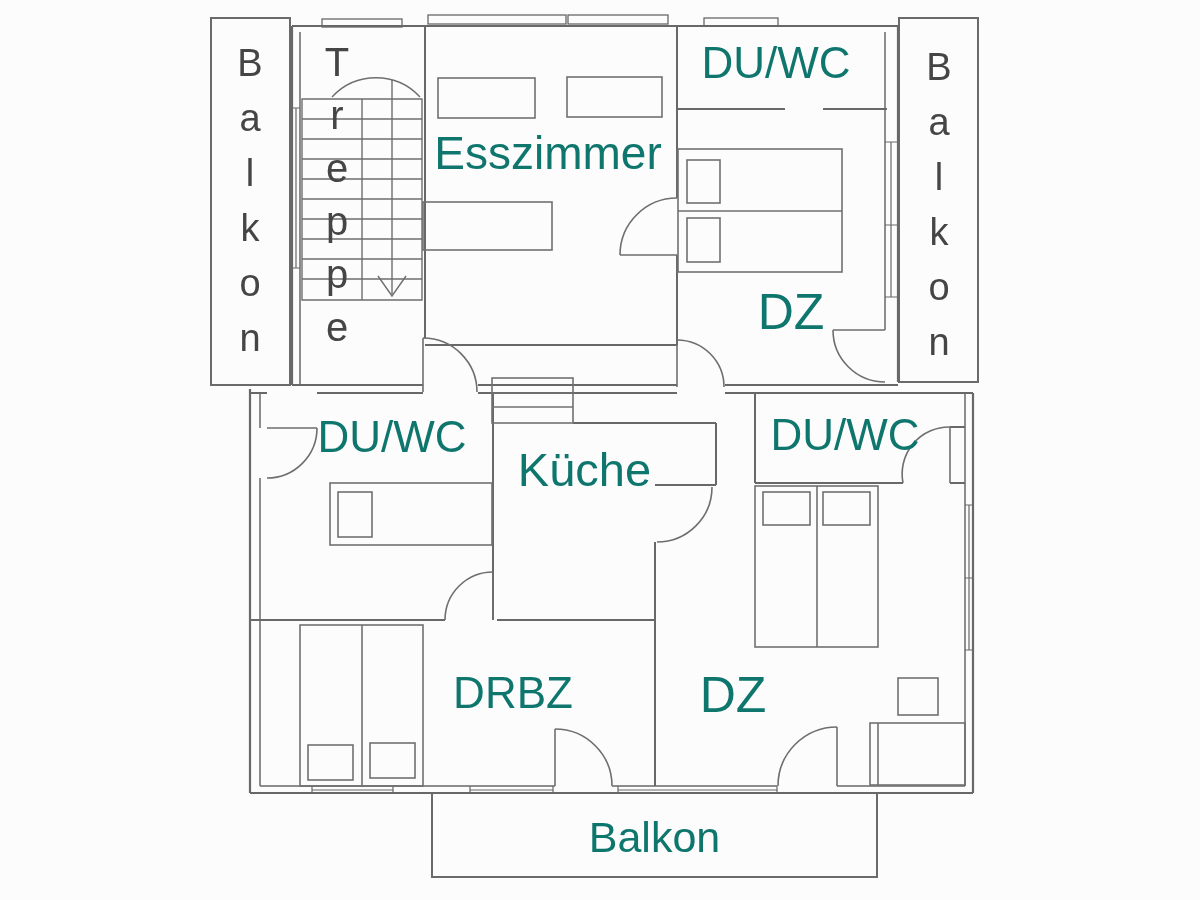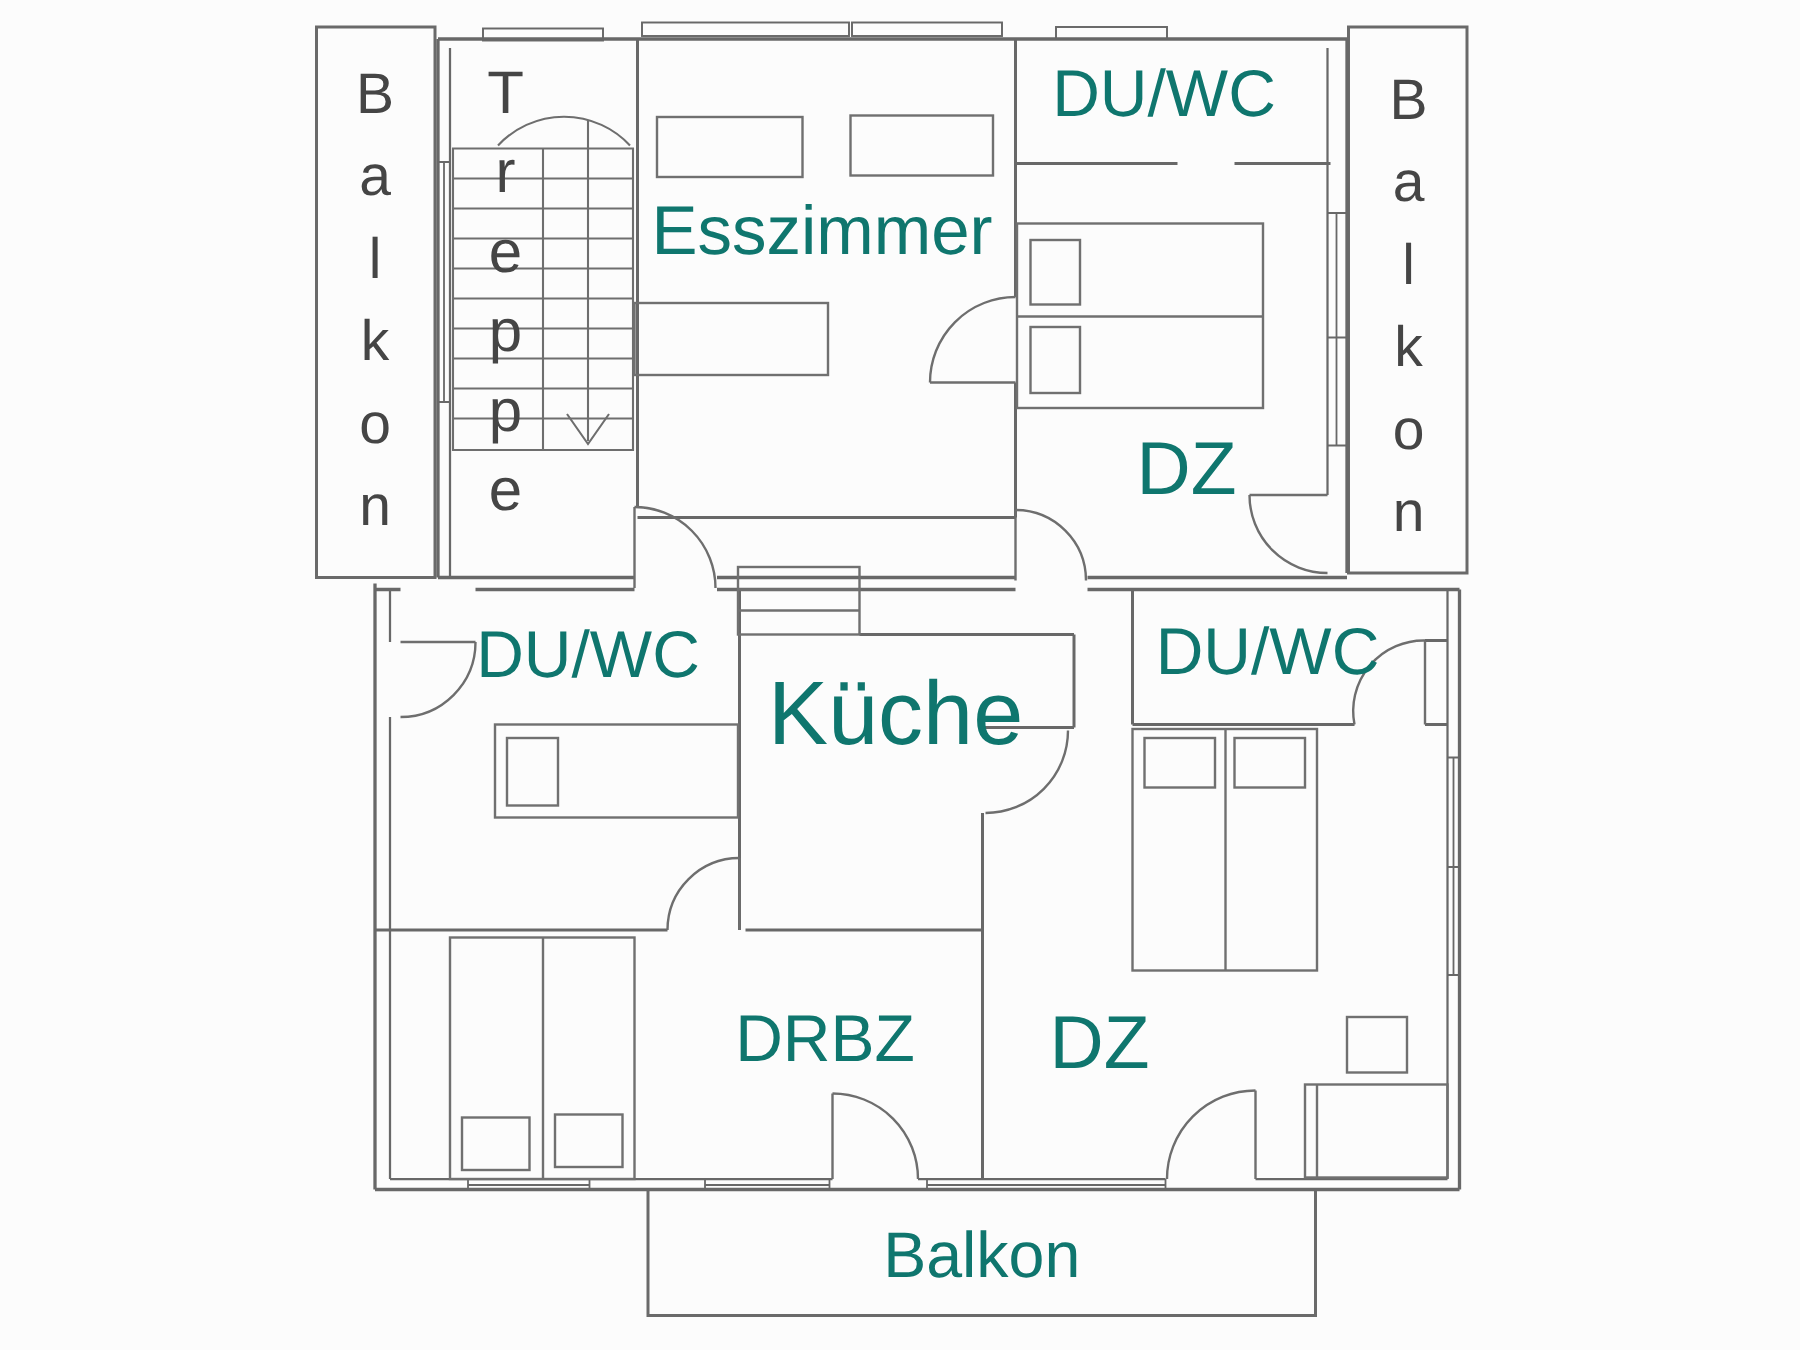--- a/index.html
+++ b/index.html
@@ -29,21 +29,21 @@
   .vtext{
     color:#454545;
     writing-mode:vertical-lr;
     text-orientation:upright;
     line-height:1;
     user-select:none;
   }
   .f-esszimmer{font-size:46px;}
   .f-duwc{font-size:44px;}
   .f-dz{font-size:50px;}
-  .f-kueche{font-size:60px;}
+  .f-kueche{font-size:47px;}
   .f-drbz{font-size:44px;}
   .f-balkonb{font-size:43px;}
   .f-balkonv{font-size:38px;letter-spacing:13px;}
   .f-treppe{font-size:40px;letter-spacing:9px;}
 </style>
 </head>
 <body>
 
 <div id="plan">
 
@@ -214,19 +214,19 @@
   </div>
 
   <div class="lbl f-dz" style="left:752px;top:287px;width:78px;">DZ</div>
 
   <div class="lbl f-duwc" style="left:312px;top:415px;width:160px;">DU/WC</div>
 
   <div class="lbl f-kueche" style="left:512px;top:446px;width:145px;">Küche</div>
 
   <div class="lbl f-duwc" style="left:765px;top:413px;width:160px;">DU/WC</div>
 
-  <div class="lbl f-drbz" style="left:484px;top:671px;width:132px;">DRBZ</div>
+  <div class="lbl f-drbz" style="left:447px;top:671px;width:132px;">DRBZ</div>
 
   <div class="lbl f-dz" style="left:697px;top:670px;width:72px;">DZ</div>
 
   <div class="lbl f-balkonb" style="left:432px;top:816px;width:445px;">Balkon</div>
 
 </div>
 
 </body></html>

